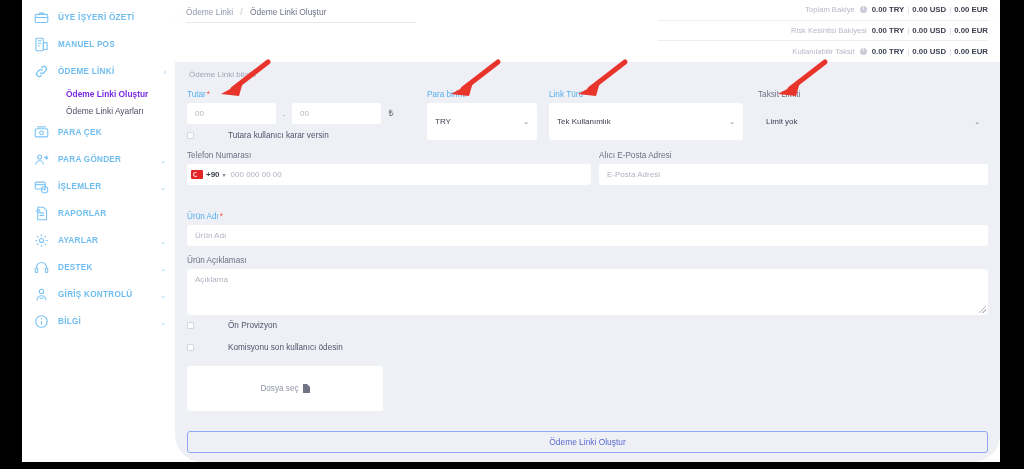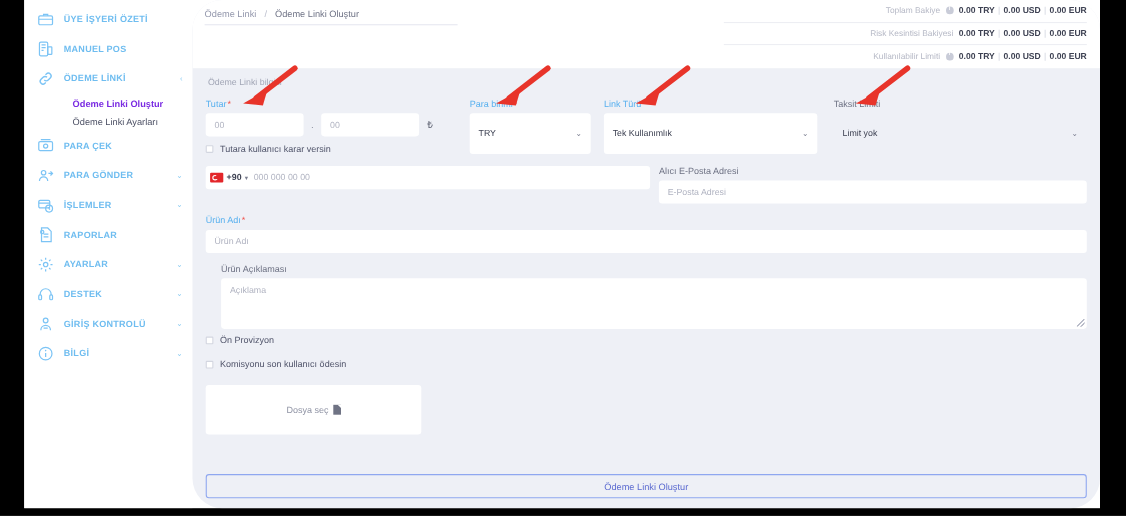--- a/index.html
+++ b/index.html
@@ -106,21 +106,21 @@
   .dot { width:16px; text-align:center; font-size:9px; color:#8b8f9e; line-height:21px; }
   .lira { width:20px; text-align:center; font-size:9px; color:#5c6070; line-height:21px; }
 
   .select {
     background:#fff; border:none; border-radius:3px; height:37px;
     font-size:8px; color:#3d4152; padding:0 8px; display:flex;
     align-items:center; justify-content:space-between; cursor:pointer;
   }
   .select .chev { font-size:7px; color:#7b7f90; }
 
-  .chk-row { display:flex; align-items:center; margin-top:7px; }
+  .chk-row { display:flex; align-items:center; margin-top:7px;gap:28px; }
   .chkbox {
     width:7px; height:7px; border:1px solid #d3d6e0; background:#fff;
     border-radius:1px; margin-right:6px; flex:0 0 7px; cursor:pointer;
   }
   .chk-label { font-size:8.2px; color:#50546a; white-space:nowrap; }
 
   .flag {
     width:12px; height:9px; background:#e3262a; border-radius:1px;
     position:relative; flex:0 0 12px; overflow:hidden;
   }
@@ -338,21 +338,21 @@
             <span>0.00 TRY</span><span class="pipe">|</span><span>0.00 USD</span><span class="pipe">|</span><span>0.00 EUR</span>
           </span>
         </div>
         <div class="bal-row">
           <span class="bal-label">Risk Kesintisi Bakiyesi</span>
           <span class="bal-vals">
             <span>0.00 TRY</span><span class="pipe">|</span><span>0.00 USD</span><span class="pipe">|</span><span>0.00 EUR</span>
           </span>
         </div>
         <div class="bal-row">
-          <span class="bal-label">Kullanılabilir Limiti</span>
+          <span class="bal-label">Kullanılabilir Taksit</span>
           <span class="info-dot"></span>
           <span class="bal-vals">
             <span>0.00 TRY</span><span class="pipe">|</span><span>0.00 USD</span><span class="pipe">|</span><span>0.00 EUR</span>
           </span>
         </div>
       </div>
     </div>
 
     <div class="content">
 
@@ -400,45 +400,46 @@
           <div class="fieldlabel dark">Taksit Limiti</div>
           <div class="select" style="background:#eef0f6;">
             <span>Limit yok</span>
             <span class="chev">⌄</span>
           </div>
         </div>
       </div>
 
       <div class="row" style="margin-top:11px;">
         <div style="width:404px;">
+          <div class="fieldlabel dark">Telefon Numarası</div>
           <div class="inp" style="padding:0;">
             <span class="phone-prefix">
               <span class="flag"></span>
               <span class="phone-code">+90</span>
               <span class="phone-chev">▾</span>
             </span>
             <span class="phone-sep"></span>
             <span style="color:#b0b3c1; font-size:8px;">000 000 00 00</span>
           </div>
         </div>
 
         <div style="flex:1; margin-left:8px;">
           <div class="fieldlabel dark">Alıcı E-Posta Adresi</div>
           <div class="inp ph">E-Posta Adresi</div>
         </div>
       </div>
 
-      <div style="margin-top:11px;">
+      <div style="margin-top:27px;">
         <div class="fieldlabel">
           <span>Ürün Adı</span><span class="req">*</span>
         </div>
         <div class="inp ph">Ürün Adı</div>
       </div>
 
-      <div style="margin-top:10px;margin-left:14px;">
+      <div style="margin-top:10px;">
         <div class="fieldlabel dark">Ürün Açıklaması</div>
         <div class="textarea">
           <span>Açıklama</span>
           <span class="resize-grip"></span>
         </div>
       </div>
 
       <div class="chk-row" style="margin-top:6px;">
         <span class="chkbox"></span>
         <span class="chk-label">Ön Provizyon</span>

